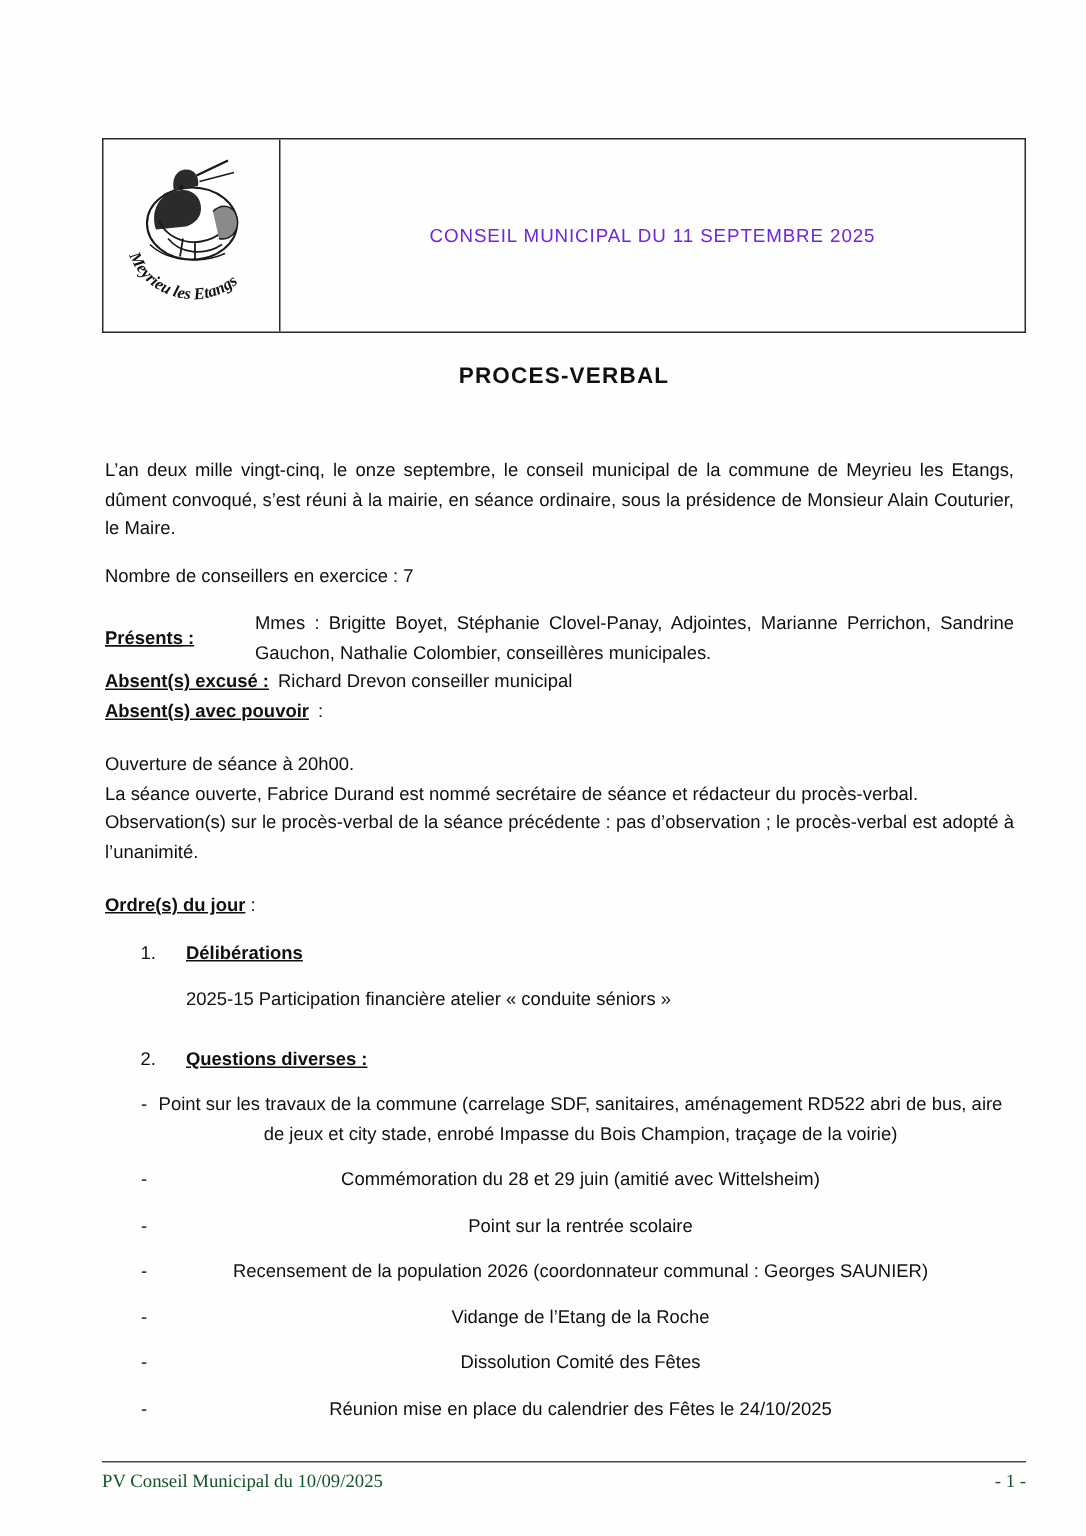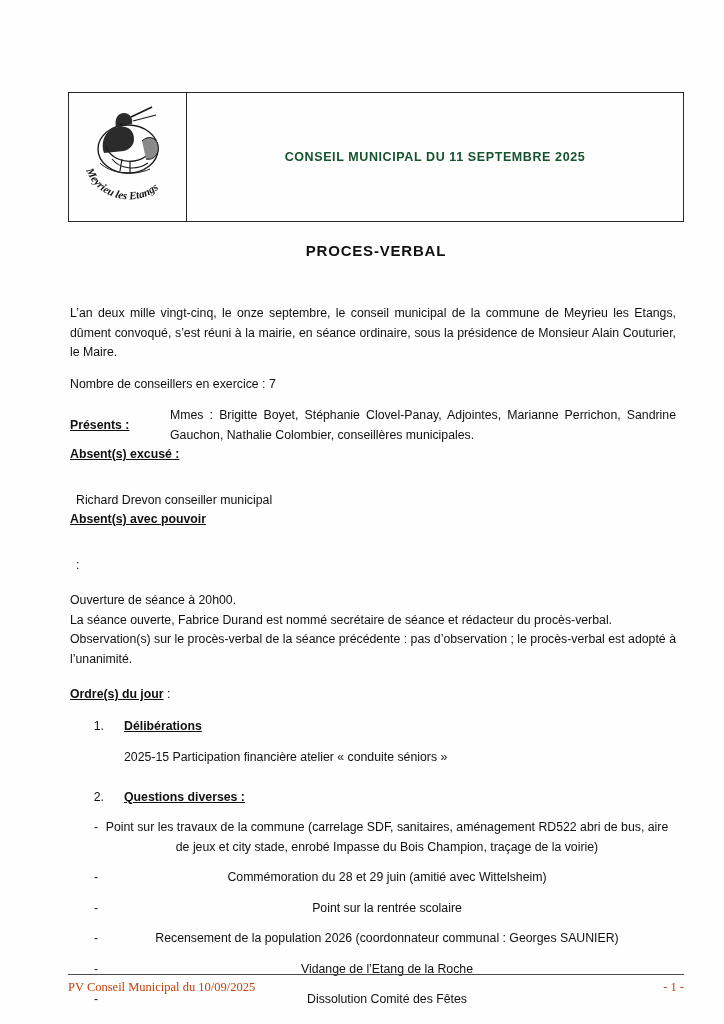--- a/index.html
+++ b/index.html
@@ -42,23 +42,23 @@
   }
   .header-title-cell {
     flex: 1;
     display: flex;
     align-items: center;
     justify-content: center;
     box-sizing: border-box;
   }
   .header-title {
     font-size: 12.5px;
-    font-weight: bold;
+    font-weight: normal;
     letter-spacing: 0.6px;
-    color: #14532d;
+    color: #6d28d9;
     text-align: left;
   }
 
   
   .logo-wrap {
     position: absolute;
     left: 50%;
     top: 50%;
     transform: translate(-50%, -50%);
     width: 104px;
@@ -111,30 +111,28 @@
   .pres-label .nou { text-decoration: none; font-weight: bold; }
   .pres-body {
     flex: 1;
     text-align: justify;
   }
   .pres-body .indent2 { display: block; }
 
   .simple-row {
     display: flex;
     align-items: flex-start;
-    flex-direction: column;
   }
   .simple-label {
     font-weight: bold;
     text-decoration: underline;
     white-space: nowrap;
   }
   .simple-val {
     padding-left: 6px;
-    margin-top: 26px;
   }
 
   
   .ol {
     margin: 0;
     padding: 0;
     list-style: none;
   }
   .ol-item {
     display: flex;
@@ -184,21 +182,21 @@
   }
   .footer {
     position: absolute;
     left: 68px;
     top: 980px;
     width: 616px;
     display: flex;
     justify-content: space-between;
     font-family: "Liberation Serif", serif;
     font-size: 12.5px;
-    color: #c2410c;
+    color: #14532d;
   }
 </style>
 </head>
 <body>
 
 <div class="page">
 
   <div class="header-table">
     <div class="header-logo-cell">
       <div class="logo-wrap">

